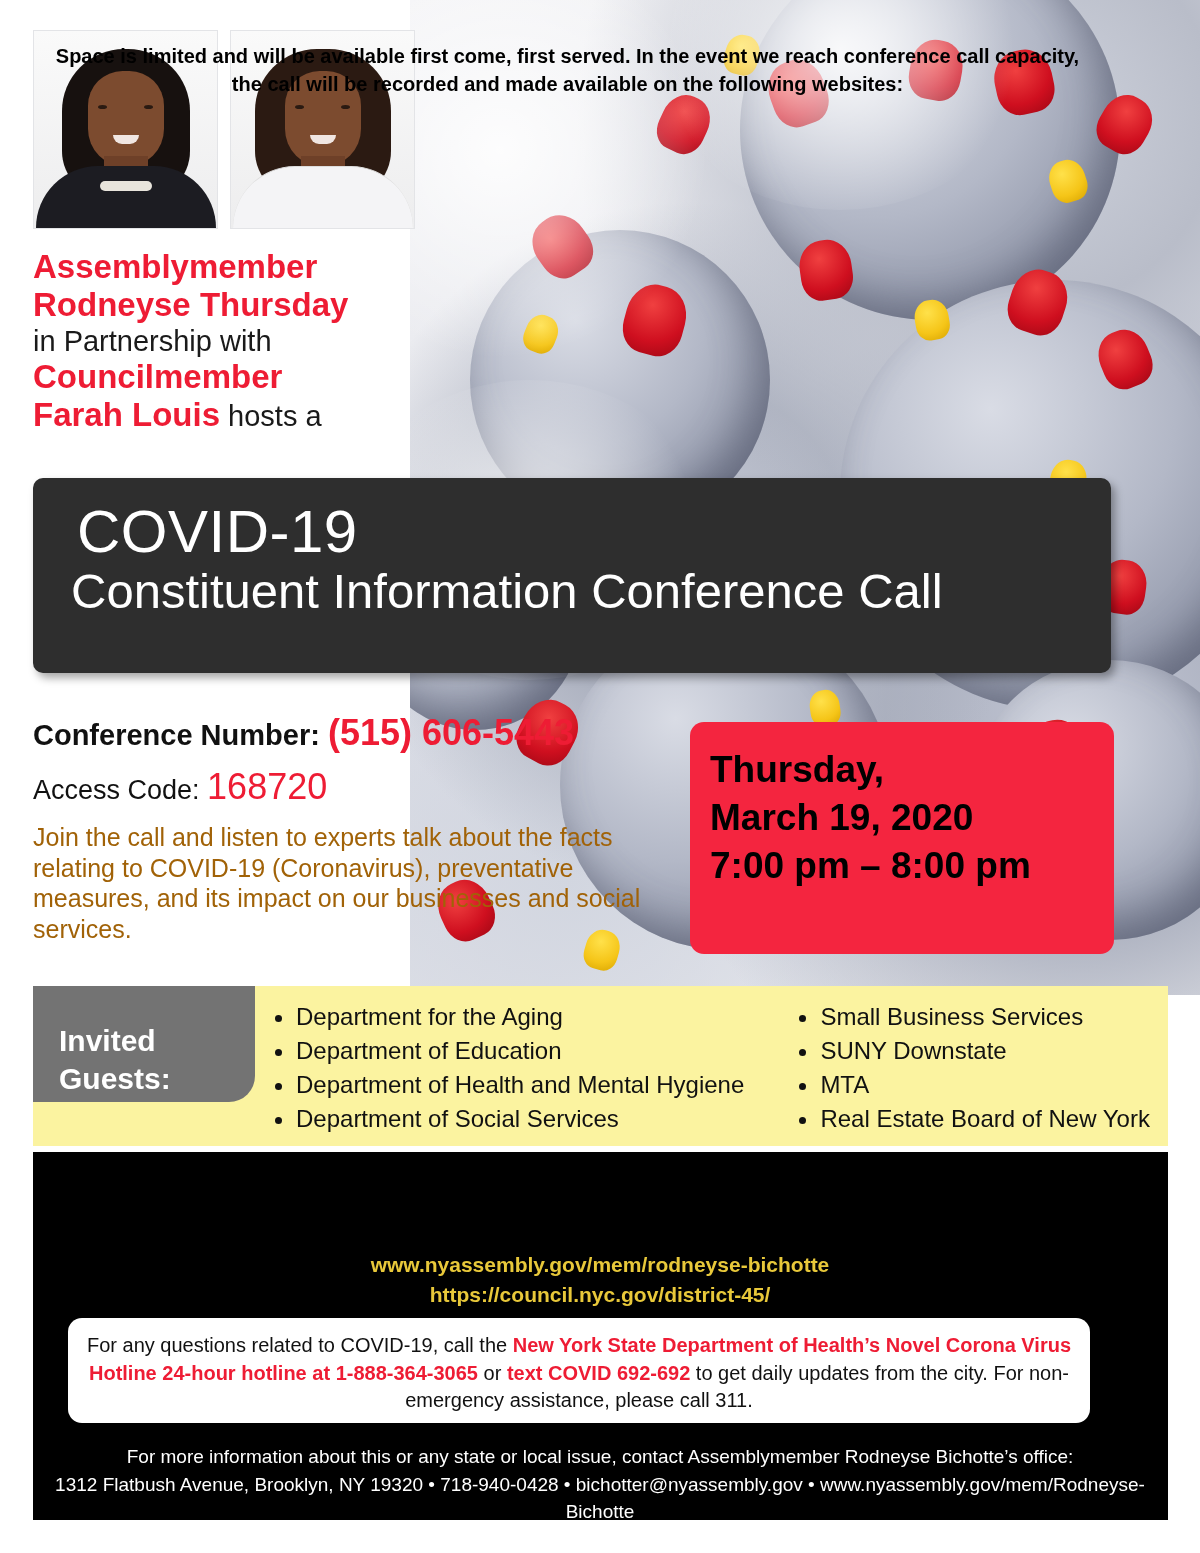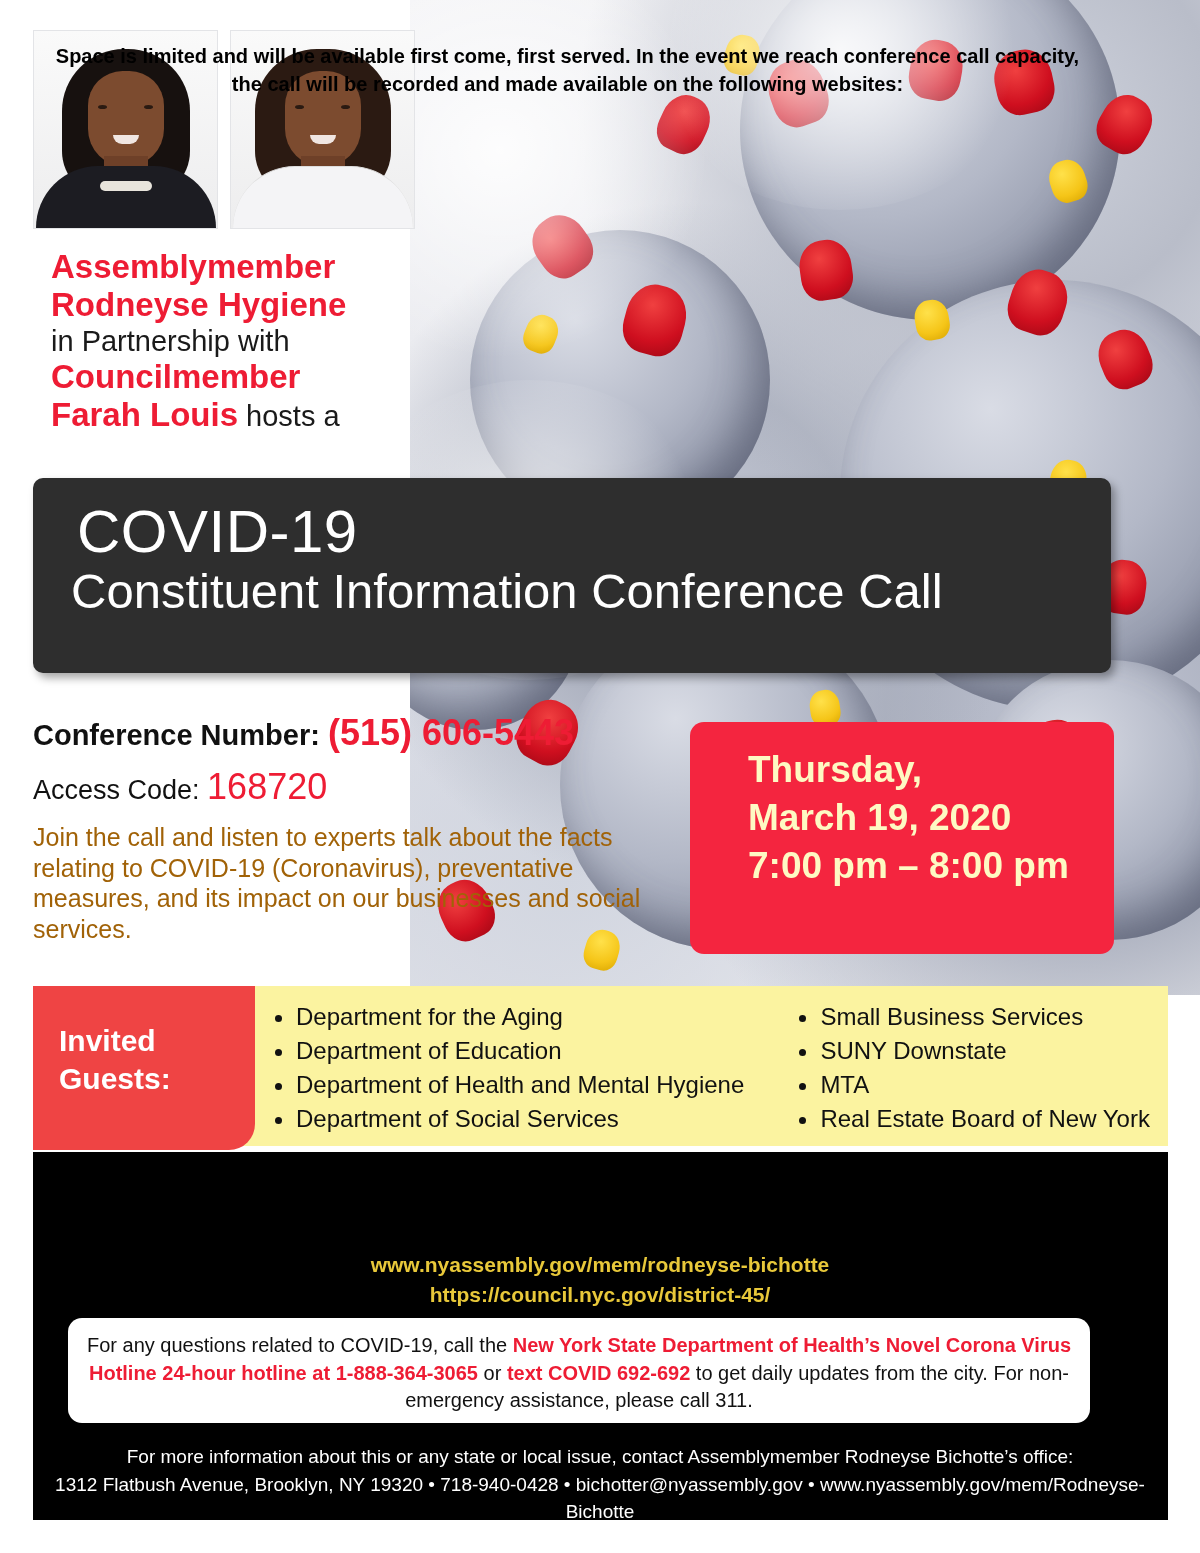--- a/index.html
+++ b/index.html
@@ -81,21 +81,20 @@
   .portrait .eye.l { left:64px; } .portrait .eye.r { right:64px; }
   .portrait .pearl {
     position:absolute; left:50%; transform:translateX(-50%); top:150px;
     width:52px; height:10px; border-radius:6px; background:#e8e4dc;
   }
 
   
   .hosts {
     position:absolute; left:33px; top:248px; width:420px;
     line-height:1.16;
-    margin-left:18px;
   }
   .hosts .red-bold { color:#ee1c34; font-weight:bold; font-size:33px; display:block; }
   .hosts .plain { color:#1a1a1a; font-size:29px; display:block; }
   .hosts .inline-wrap { display:block; font-size:33px; }
   .hosts .inline-wrap .red { color:#ee1c34; font-weight:bold; }
   .hosts .inline-wrap .blk { color:#1a1a1a; font-weight:normal; font-size:29px; }
 
   
   .title-banner {
     position:absolute; left:33px; top:478px; width:1078px; height:195px;
@@ -112,32 +111,32 @@
   .conf .line1 { font-size:29px; font-weight:bold; color:#111; }
   .conf .line1 .num { color:#ee1c34; font-size:36px; }
   .conf .line2 { font-size:27px; font-weight:normal; color:#111; margin-top:12px; }
   .conf .line2 .code { color:#ee1c34; font-size:36px; }
   .conf .blurb { margin-top:14px; font-size:25px; color:#a16207; line-height:1.22; }
 
   
   .date-box {
     position:absolute; left:690px; top:722px; width:424px; height:232px;
     background:#f4253f; border-radius:14px;
-    color:#fef9c3; padding:24px 0 0 58px;
+    color:#000000; padding:24px 0 0 20px;
     font-weight:bold; font-size:37px; line-height:1.3;
   }
 
   
   .guests-band {
     position:absolute; left:33px; top:986px; width:1135px; height:160px;
     background:#fbf3a0;
   }
   .guests-tag {
-    position:absolute; left:33px; top:986px; width:222px; height:164px;
-    background:#ef4444; border-radius:0 0 26px 0;
+    position:absolute; left:33px; top:986px; width:222px; height:116px;
+    background:#737373; border-radius:0 0 26px 0;
     color:#fff; font-weight:bold; font-size:30px;
     padding:36px 0 0 26px; line-height:1.25;
   }
   .guests-cols {
     position:absolute; left:270px; top:1000px; width:900px;
     display:flex; gap:40px;
   }
   .guests-cols ul { margin:0; padding-left:26px; }
   .guests-cols li { font-size:24px; color:#111; line-height:1.42; }
   .col-a { width:490px; } .col-b { width:380px; }
@@ -232,21 +231,21 @@
       <div class="eye l"></div>
         <div class="eye r"></div>
         <div class="smile"></div>
       <div class="neck"></div>
         <div class="body"></div>
     </div>
   </div>
 
   <div class="hosts">
     <span class="red-bold">Assemblymember</span>
-    <span class="red-bold">Rodneyse Hygiene</span>
+    <span class="red-bold">Rodneyse Thursday</span>
     <span class="plain">in Partnership with</span>
     <span class="red-bold">Councilmember</span>
     <span class="inline-wrap"><span class="red">Farah Louis</span><span class="blk"> hosts a</span></span>
   </div>
 
   <div class="title-banner">
     <div class="l1">COVID-19</div>
     <div class="l2">Constituent Information Conference Call</div>
   </div>
 

